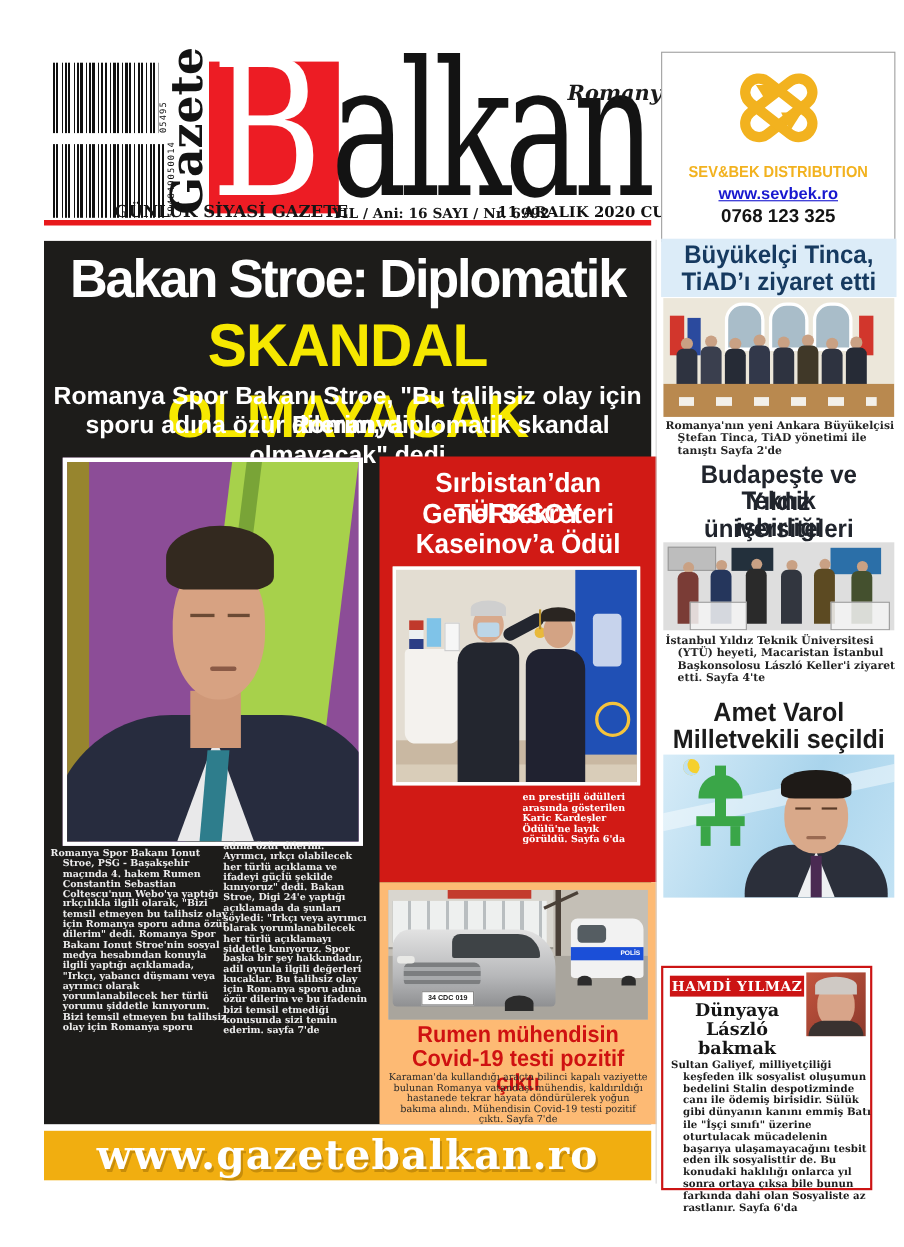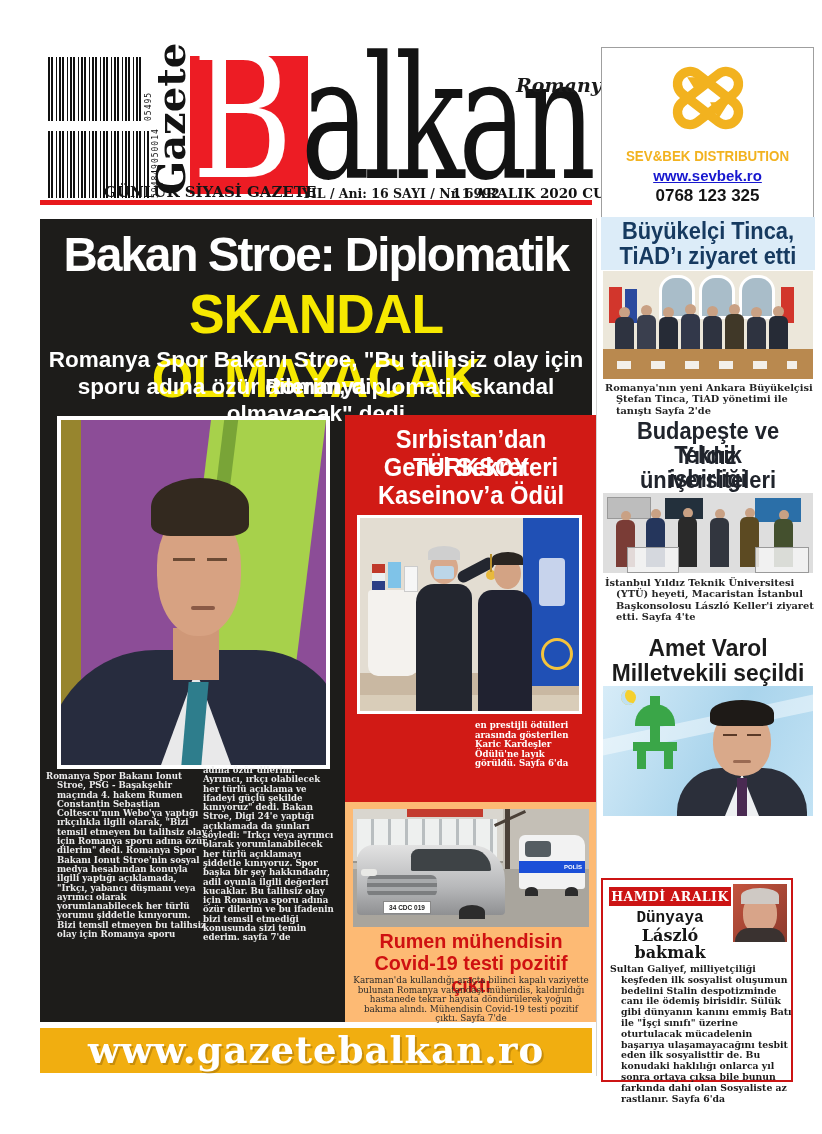--- a/index.html
+++ b/index.html
@@ -277,25 +277,25 @@
     <div class="abs" style="left:122px;top:88px;width:34px;height:42px;background:#eef0f2;clip-path:polygon(50% 0,100% 100%,0 100%);"></div>
     <div class="abs" style="left:134px;top:92px;width:10px;height:38px;background:#4a2a52;"></div>
     <div class="abs" style="left:110px;top:24px;width:58px;height:66px;background:#d9a98a;border-radius:46% 46% 48% 48%;"></div>
     <div class="abs" style="left:107px;top:14px;width:64px;height:26px;background:#1e1a17;border-radius:50% 50% 20% 20%;"></div>
     <div class="abs" style="left:120px;top:48px;width:14px;height:2px;background:#5a3a28;"></div>
     <div class="abs" style="left:144px;top:48px;width:14px;height:2px;background:#5a3a28;"></div>
     <div class="abs" style="left:130px;top:74px;width:18px;height:3px;background:#9a6a52;border-radius:2px;"></div>
   </div>
 
   <div id="hamdibox" class="abs">
-    <div id="hamdi-banner" class="abs">HAMDİ ARALIK</div>
+    <div id="hamdi-banner" class="abs">HAMDİ YILMAZ</div>
     <div class="abs ill" style="right:4px;top:4px;width:54px;height:58px;background:linear-gradient(135deg,#c4543e,#8c3a2c);">
       <div class="abs" style="left:10px;top:10px;width:34px;height:40px;background:#d8a489;border-radius:46%;"></div>
       <div class="abs" style="left:8px;top:4px;width:38px;height:16px;background:#cfc9c4;border-radius:50% 50% 0 0;"></div>
       <div class="abs" style="left:2px;top:44px;width:50px;height:14px;background:#3a3230;border-radius:14px 14px 0 0;"></div>
     </div>
-    <div class="abs hamdi-title" style="top:30px;font-family:Liberation Mono, monospace;">Dünyaya</div>
+    <div class="abs hamdi-title" style="top:30px;">Dünyaya</div>
     <div class="abs hamdi-title" style="top:47px;">László</div>
     <div class="abs hamdi-title" style="top:64px;">bakmak</div>
     <div id="hamdi-body" class="abs hang">Sultan Galiyef, milliyetçiliği keşfeden ilk sosyalist oluşumun bedelini Stalin despotizminde canı ile ödemiş birisidir. Sülük gibi dünyanın kanını emmiş Batı ile "İşçi sınıfı" üzerine oturtulacak mücadelenin başarıya ulaşamayacağını tesbit eden ilk sosyalisttir de. Bu konudaki haklılığı onlarca yıl sonra ortaya çıksa bile bunun farkında dahi olan Sosyaliste az rastlanır. Sayfa 6'da</div>
   </div>
 
 </div>
 
 </body></html>

